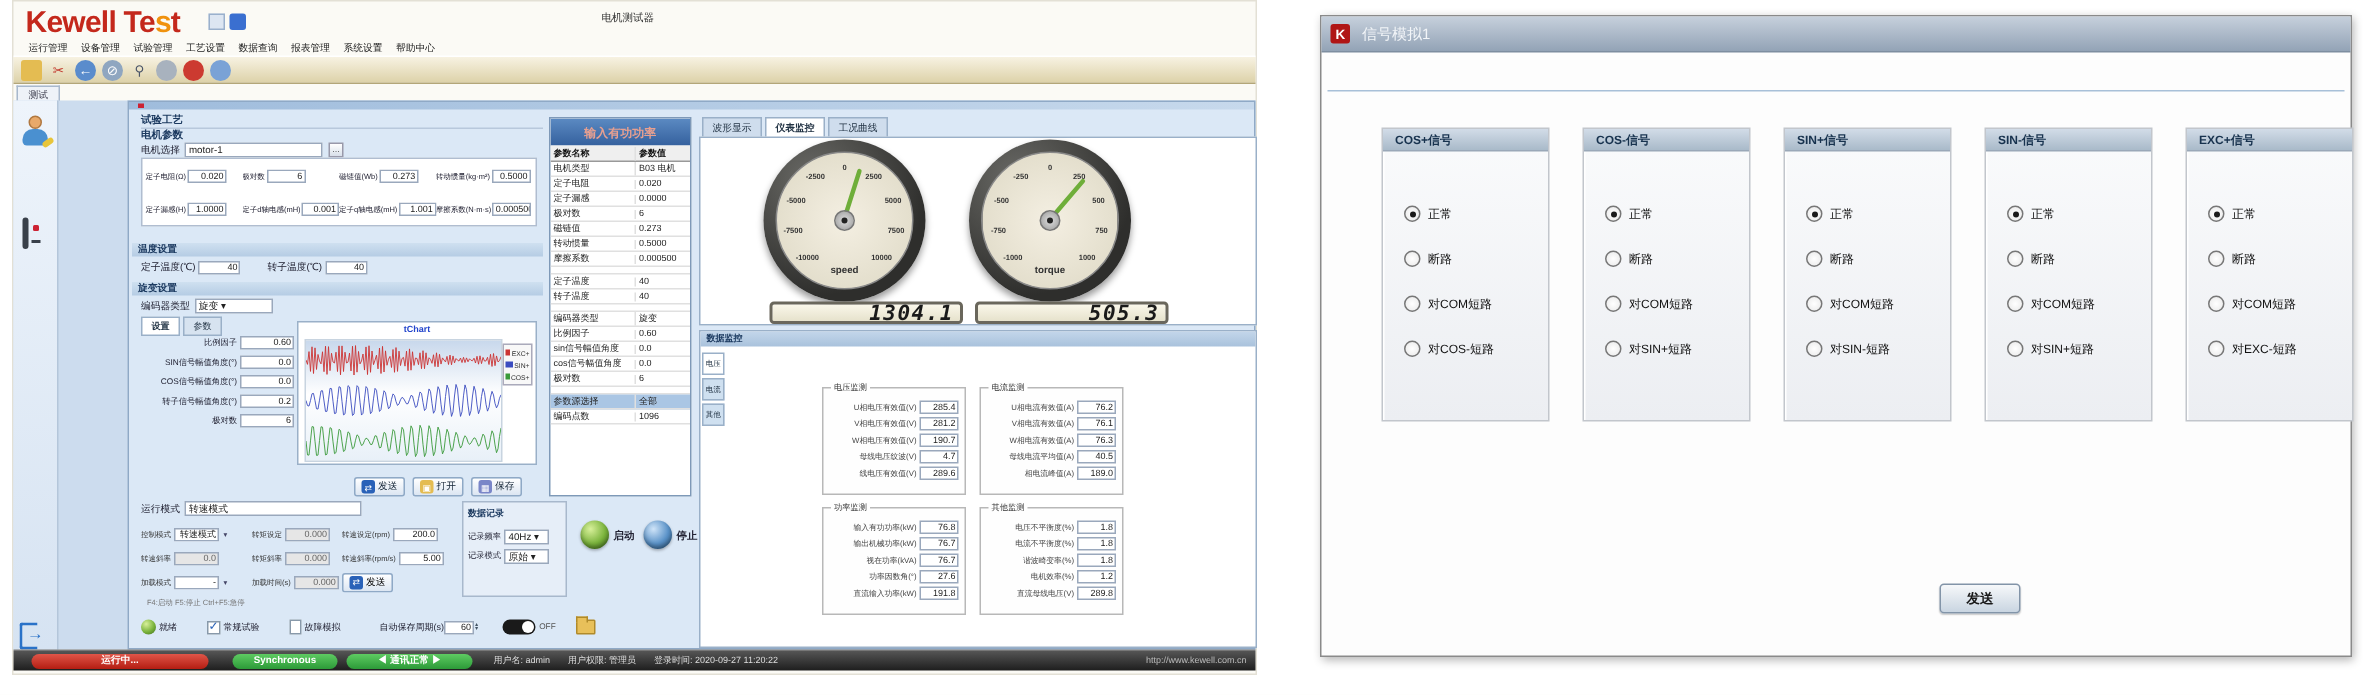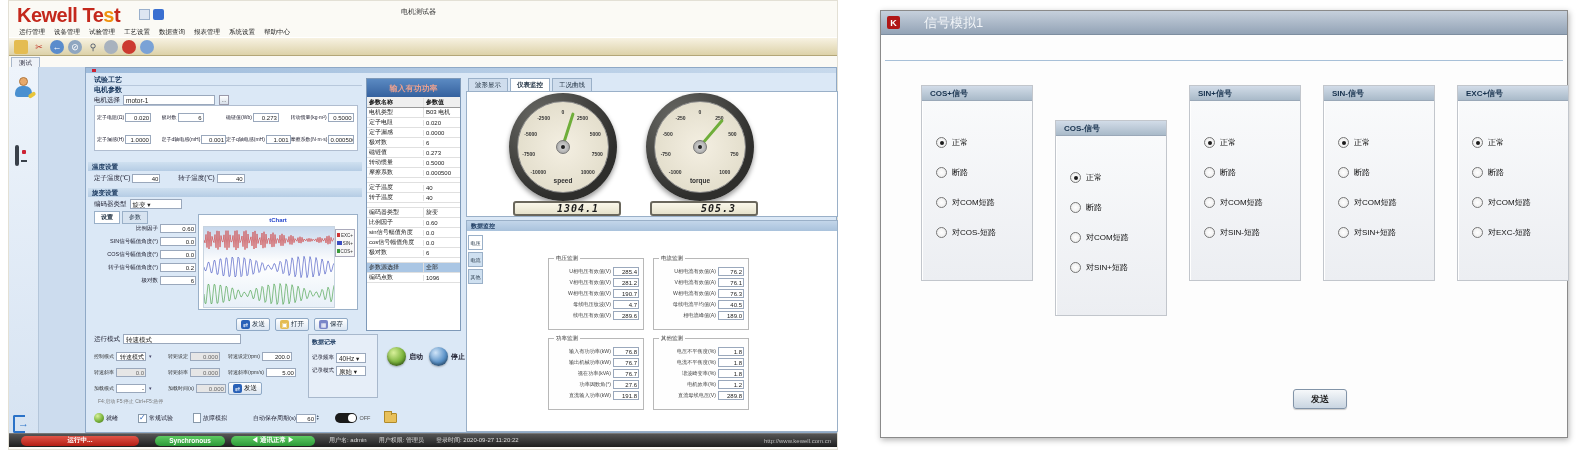--- a/index.html
+++ b/index.html
@@ -110,42 +110,42 @@
 .vtab.sel{background:#fff;font-weight:bold}
 #gaugepanel{position:absolute;left:380px;top:23px;width:372px;height:126px;background:#fff;border:1px solid #9ab0c8}
 .gauge{position:absolute;width:108px;height:108px;top:1px}
 .gring{position:absolute;inset:0;border-radius:50%;background:radial-gradient(circle at 30% 25%,#6a6a66,#2e2e2c 70%);box-shadow:0 3px 5px rgba(0,0,0,.4)}
 .gface{position:absolute;inset:8px;border-radius:50%;background:radial-gradient(#f4efe2,#ddd8c4);border:1px solid #888}
 .tick{position:absolute;transform:translate(-50%,-50%);font-size:5px;color:#333;font-weight:bold}
 .gname{position:absolute;left:0;right:0;bottom:17px;text-align:center;font-size:6.5px;font-weight:bold;color:#333}
 .needle{position:absolute;left:52px;top:18px;width:3px;height:36px;background:#6fae3a;border-radius:2px;transform-origin:50% 100%}
 .hub{position:absolute;left:47px;top:47px;width:14px;height:14px;border-radius:50%;background:radial-gradient(#ddd,#999);border:1px solid #777}
 .hub::after{content:"";position:absolute;left:4px;top:4px;width:4px;height:4px;border-radius:50%;background:#222}
-.lcd{position:absolute;top:109px;width:108px;height:15px;border:2px solid #6a675c;border-radius:3px;background:linear-gradient(#faf7ea,#e6e2cc);font-family:"DejaVu Sans Mono",monospace;font-style:italic;font-weight:bold;font-size:10px;color:#1a1a1a;display:flex;align-items:center;justify-content:flex-end;padding-right:20px;letter-spacing:1px}
+.lcd{position:absolute;top:109px;width:129px;height:15px;border:2px solid #6a675c;border-radius:3px;background:linear-gradient(#faf7ea,#e6e2cc);font-family:"DejaVu Sans Mono",monospace;font-style:italic;font-weight:bold;font-size:14px;color:#1a1a1a;display:flex;align-items:center;justify-content:flex-end;padding-right:4px;letter-spacing:1px}
 #monitor{position:absolute;left:380px;top:152px;width:372px;height:212px;background:#fff;border:1px solid #9ab0c8}
 .mhead{height:10px;background:linear-gradient(#c3d6ea,#a9c2dc);font-size:6px;font-weight:bold;color:#1c3a60;padding-left:4px;line-height:10px}
 .mvtabs{position:absolute;left:1px;top:14px}
 .mvt{width:15px;height:15px;background:#cfe0f0;border:1px solid #9ab0c8;font-size:5px;display:flex;align-items:center;justify-content:center;margin-bottom:2px;color:#234}
 .mvt.sel{background:#fff}
 .gbox{position:absolute;width:96px;height:72px;border:1px solid #b8b8b8;background:#fefefe;padding-top:7px}
 .gtitle{position:absolute;top:-4px;left:5px;background:#fefefe;padding:0 2px;font-size:5.5px;color:#333}
 .grow{display:flex;align-items:center;justify-content:flex-end;gap:2px;height:11px;padding-right:4px}
 .grow .flab{font-size:5.2px;color:#444;white-space:nowrap}
 
 .statusbar{position:absolute;left:0;top:432px;width:828px;height:14px;background:linear-gradient(#555,#1e1e1e);border-top:1px solid #777;display:flex;align-items:center}
 .pill{height:10px;border-radius:5px;font-size:6.5px;font-weight:bold;display:flex;align-items:center;justify-content:center;padding:0 6px;white-space:nowrap}
 .pred{background:linear-gradient(#e05548,#b41d12);color:#fff;width:118px;margin-left:12px}
 .pgreen{background:linear-gradient(#5ecb62,#2c9a38);color:#fff}
 .stxt{font-size:6px;color:#ddd;white-space:nowrap}
 .surl{font-size:6px;color:#bbb;margin-left:auto;margin-right:6px}
 
 #dlg{position:absolute;left:880px;top:10px;width:688px;height:428px;background:#fdfdfd;border:1px solid #8a8a8a;box-shadow:1px 2px 6px rgba(0,0,0,.3)}
 .dtitle{height:24px;background:linear-gradient(#c6d0dc,#93a3b6);display:flex;align-items:center;padding-left:6px;border-bottom:1px solid #7e8ea0}
 .dico{width:13px;height:13px;background:#b01616;color:#fff;font-size:9px;font-weight:bold;display:flex;align-items:center;justify-content:center;border-radius:2px}
-.dtext{margin-left:24px;font-size:13px;color:#f2f5f8}
+.dtext{margin-left:8px;font-size:10px;color:#f2f5f8}
 .dtabs{position:absolute;left:6px;top:30px;display:flex;align-items:flex-end}
 .dtab{font-size:8px;padding:3px 7px;background:linear-gradient(#f2f6fa,#d8e2ec);border:1px solid #7097ba;border-radius:3px 3px 0 0;margin-right:3px;color:#123}
 .dtab.sel{background:#fff;font-weight:bold;padding-bottom:4px;position:relative;z-index:2}
 .dline{position:absolute;left:4px;right:4px;top:49px;border-top:1px solid #a8c0d8}
 .sigpanel{position:absolute;top:74px;width:112px;height:196px;border:1px solid #c2c6cc;background:linear-gradient(#fafbfc,#eceef2);box-shadow:inset 1px 0 0 #fff}
 .sphead{height:15px;background:linear-gradient(#d2dce8,#a9bac9);border-bottom:1px solid #9aa8b8;font-size:8px;font-weight:bold;color:#17324e;display:flex;align-items:center;padding-left:8px}
 .opts{padding:36px 0 0 14px}
 .opt{display:flex;height:14px;margin-bottom:16px}
 .radio{width:11px;height:11px;border:1px solid #777;border-radius:50%;background:radial-gradient(#fff,#e8e8e8);position:relative;flex:none}
 .opt.sel .radio::after{content:"";position:absolute;left:3px;top:3px;width:4px;height:4px;border-radius:50%;background:#1a1a1a}
@@ -697,21 +697,21 @@
         <div class="opt">
             <span class="radio"></span>
             <span class="olabel">对COM短路</span>
           </div>
         <div class="opt">
             <span class="radio"></span>
             <span class="olabel">对COS-短路</span>
           </div>
       </div>
     </div>
-    <div class="sigpanel" style="left: 174px; margin-top: 35px;">
+    <div class="sigpanel" style="left: 174px;">
       <div class="sphead">COS-信号</div>
       <div class="opts">
         <div class="opt sel">
             <span class="radio"></span>
             <span class="olabel">正常</span>
           </div>
         <div class="opt">
             <span class="radio"></span>
             <span class="olabel">断路</span>
           </div>

